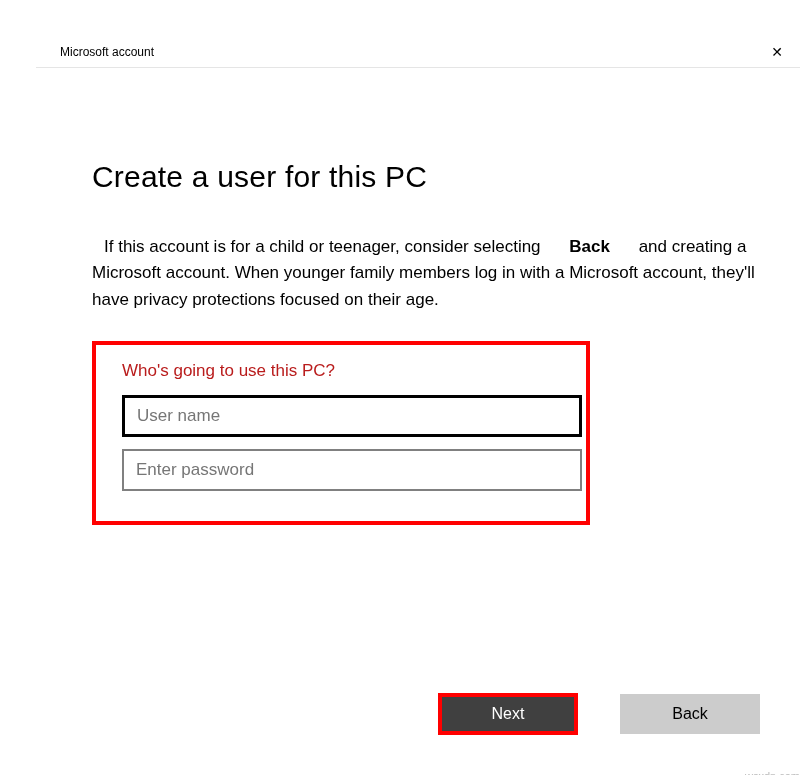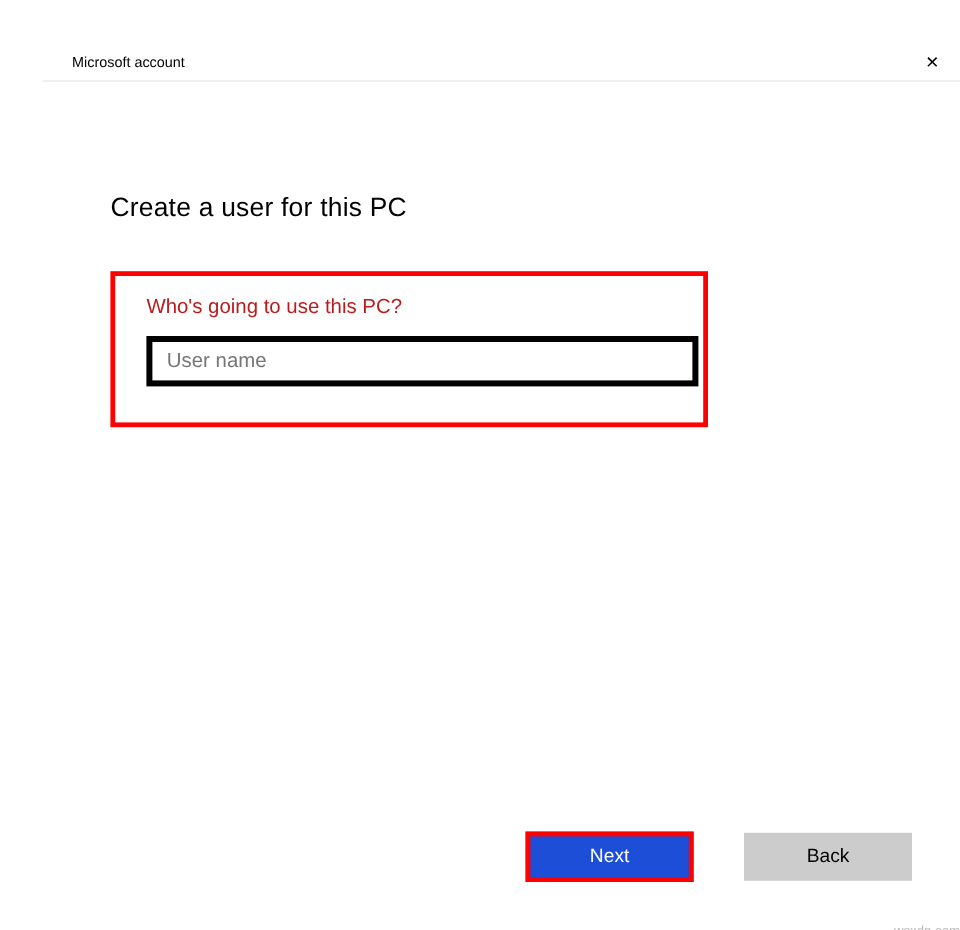--- a/index.html
+++ b/index.html
@@ -39,21 +39,21 @@
       font-size: 14px;
       color: #000000;
       font-weight: 300;
       background: transparent;
       border: none;
     }
     .content {
       padding: 68px 44px 0 44px;
     }
     .heading {
-      font-size: 22px;
+      font-size: 30px;
       font-weight: 400;
       color: #000000;
       margin-bottom: 40px;
       letter-spacing: 0.2px;
     }
     .body-text {
       font-size: 17px;
       line-height: 1.55;
       color: #000000;
       margin-bottom: 28px;
@@ -86,21 +86,21 @@
       font-family: inherit;
       color: #000000;
       background: #ffffff;
       outline: none;
       display: block;
     }
     .text-input::placeholder {
       color: #767676;
     }
     .text-input.focused {
-      border: 5px solid #000000;
+      border: 3px solid #000000;
     }
     .text-input.unfocused {
       border: 2px solid #808080;
     }
     .text-input.unfocused + .text-input.unfocused,
     .pw-gap {
       margin-top: 12px;
     }
     .button-row {
       position: absolute;
@@ -115,21 +115,21 @@
       height: 40px;
       font-size: 16px;
       font-family: inherit;
       border: none;
       cursor: pointer;
       display: flex;
       align-items: center;
       justify-content: center;
     }
     .btn-primary {
-      background: #1d4ed8;
+      background: #404040;
       color: #ffffff;
       border: 4px solid #ff0000;
       box-sizing: content-box;
       width: 132px;
       height: 34px;
     }
     .btn-secondary {
       background: #cccccc;
       color: #000000;
     }
@@ -148,26 +148,30 @@
 <div class="titlebar">
   <span class="title-text">Microsoft account</span>
   <button class="close-btn">
     <span>✕</span>
   </button>
 </div>
 
 <div class="content">
   <h1 class="heading">Create a user for this PC</h1>
 
+  <p class="body-text">
+    <span>If this account is for a child or teenager, consider selecting </span><b>Back</b><span> and creating a Microsoft account. When younger family members log in with a Microsoft account, they'll have privacy protections focused on their age.</span>
+  </p>
 
 
   <div class="form-box">
     <div class="section-label">Who's going to use this PC?</div>
     <input type="text" class="text-input focused" placeholder="User name" style="">
 
+    <input type="password" class="text-input unfocused" placeholder="Enter password" style="">
     <div class="pw-gap"></div>
   </div>
 </div>
 
 <div class="button-row">
   <button class="btn btn-primary">
     <span>Next</span>
   </button>
   <button class="btn btn-secondary">
     <span>Back</span>

